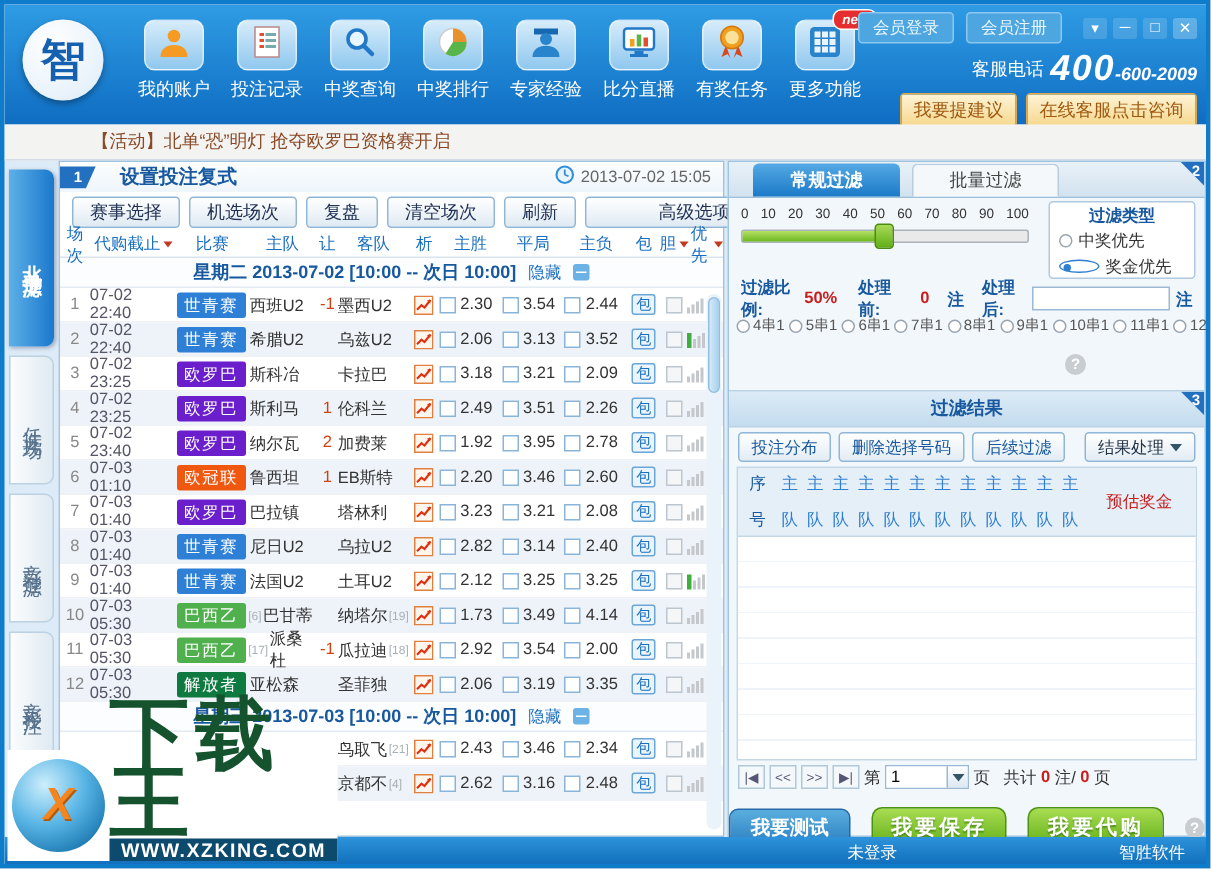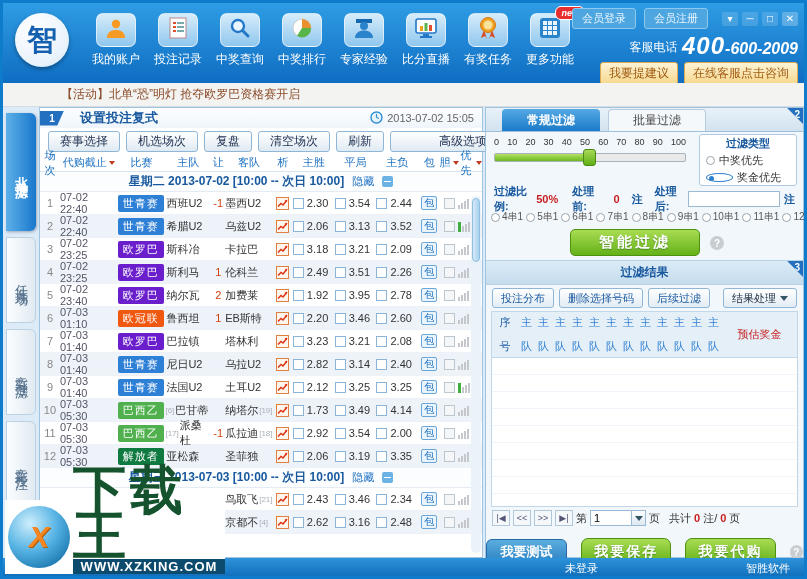--- a/index.html
+++ b/index.html
@@ -25,21 +25,21 @@
   .member-row{display:flex;justify-content:flex-end;align-items:center;gap:8px;}
   .member-btn{background:#4ea6e0;border:1px solid #8cc8ef;border-radius:3px;color:#eaf6ff;
     font-size:11px;padding:2px 9px;cursor:pointer;}
   .winctrls{display:flex;gap:4px;margin-left:6px;}
   .wbtn{width:16px;height:14px;display:flex;align-items:center;justify-content:center;
     color:#fff;font-size:10px;cursor:pointer;border-radius:2px;background:rgba(255,255,255,.15);}
   .wbtn.close{background:rgba(255,255,255,.25);}
   .phone-row{margin-top:3px;text-align:right;color:#fff;white-space:nowrap;}
   .phone-label{font-size:12px;vertical-align:3px;}
   .phone-major{font-size:24px;font-weight:bold;font-style:italic;letter-spacing:1px;}
-  .phone-rest{font-size:16px;font-weight:bold;font-style:italic;}
+  .phone-rest{font-size:12px;font-weight:bold;font-style:italic;}
   .support-row{margin-top:2px;display:flex;justify-content:flex-end;gap:6px;}
   .support-btn{background:linear-gradient(#fdf3d5,#f6d88e);border:1px solid #dfa94e;border-radius:3px;
     color:#a05a10;font-size:12px;padding:2px 8px;white-space:nowrap;cursor:pointer;}
   
   .activity{position:absolute;left:0;top:80px;right:0;height:24px;background:#f3f3f1;
     border-bottom:1px solid #d5dde4;display:flex;align-items:center;padding-left:58px;
     font-size:12px;color:#8a4a28;}
   
   .body{position:absolute;left:0;top:104px;right:0;bottom:18px;}
   
@@ -1163,21 +1163,20 @@
             <span class="radio"></span>
             <span>11串1</span>
           </span>
           <span class="chain">
             <span class="radio"></span>
             <span>12串1</span>
           </span>
         </div>
 
       <div class="smart-row">
-        <span class="smart-btn">智能过滤</span>
         <span class="help"></span>
       </div>
 
       <div class="rhead">
         <span>过滤结果</span>
         <span class="corner">3</span>
       </div>
 
       <div class="ract">
         <span class="sbtn">投注分布</span>

